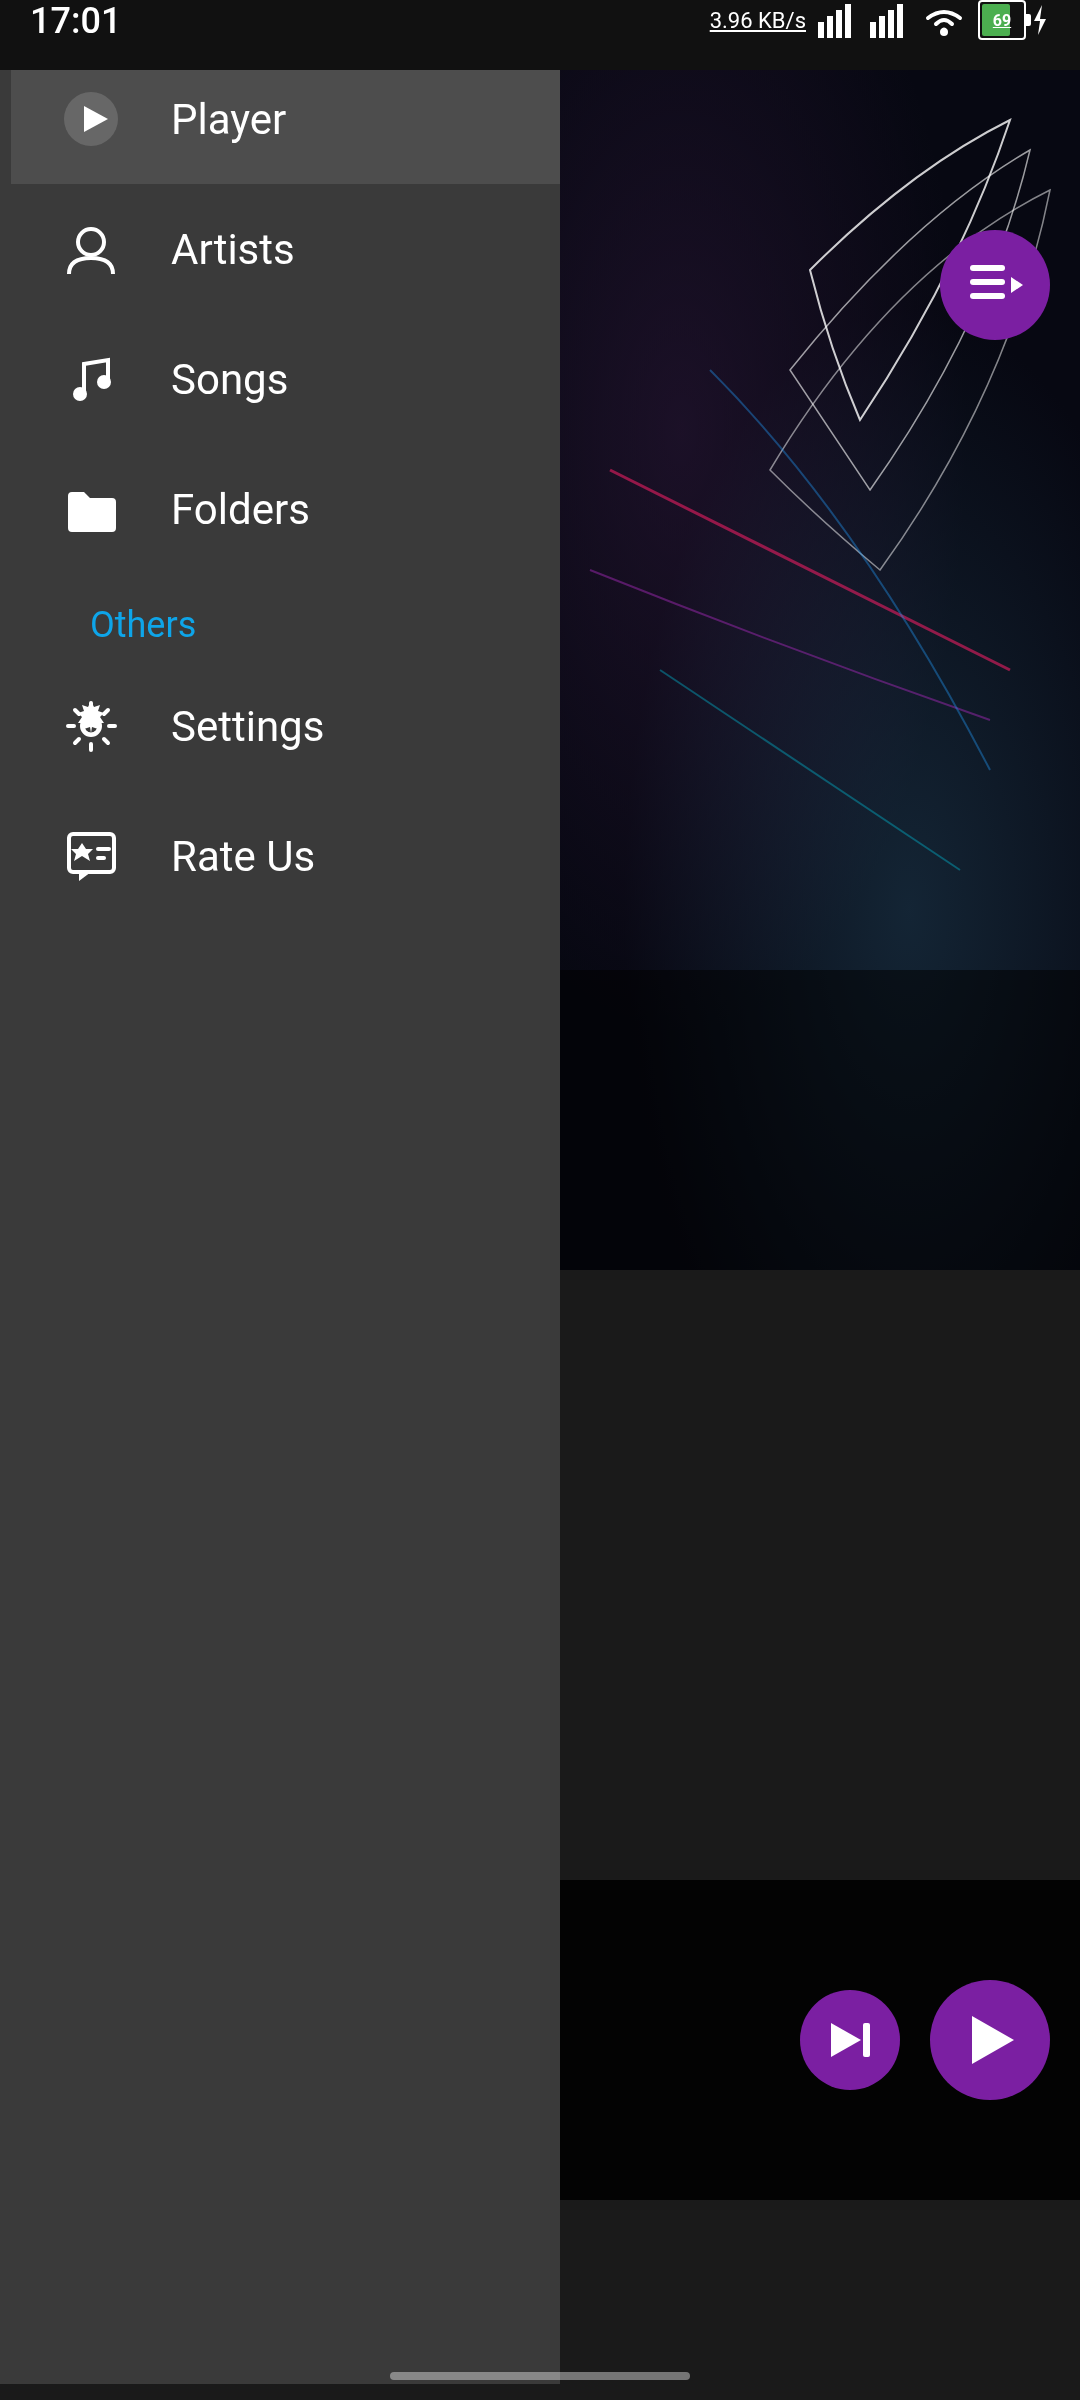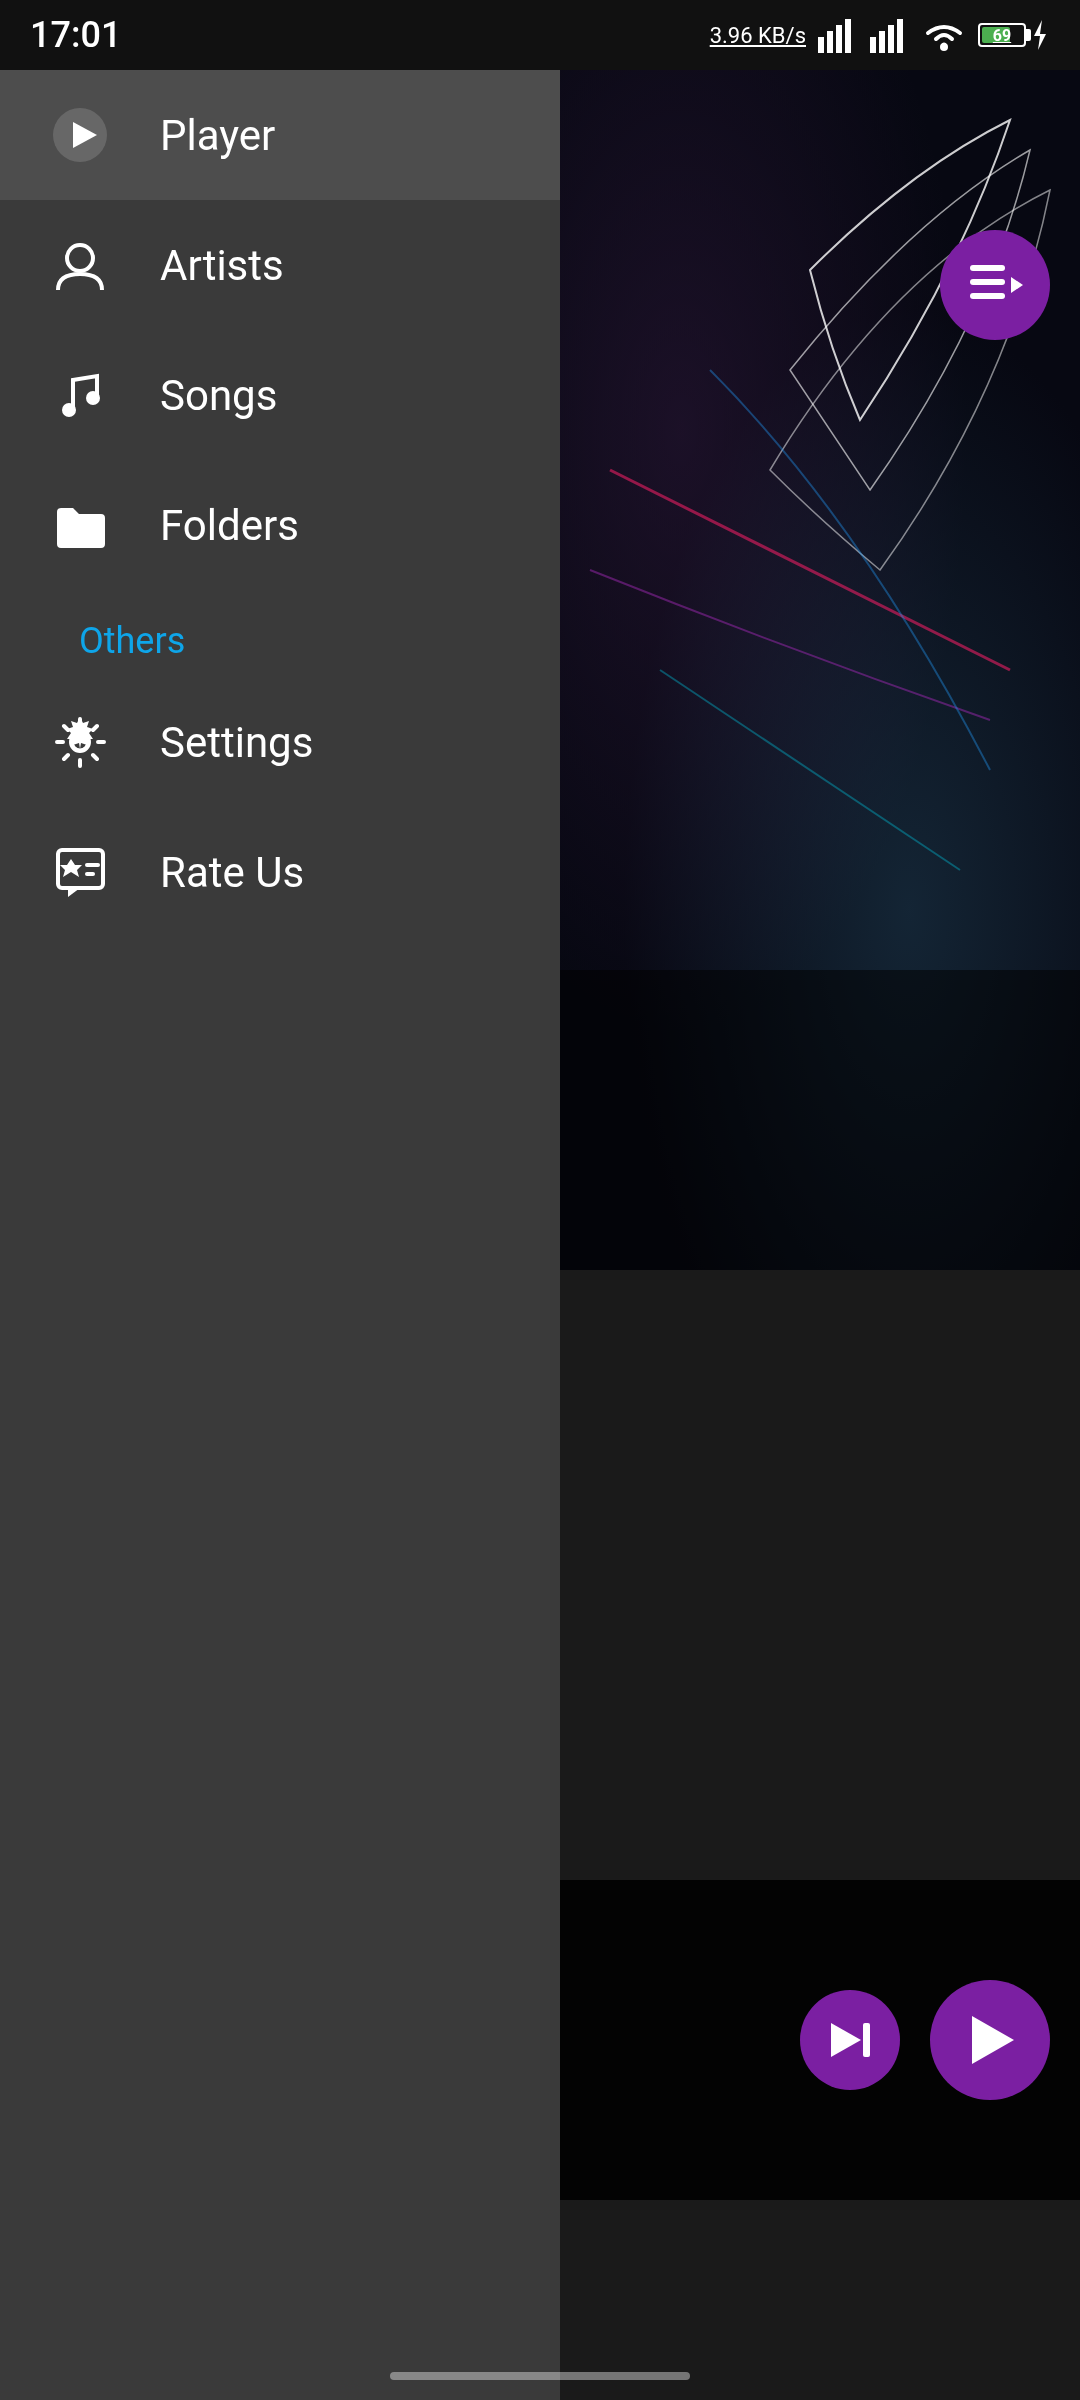--- a/index.html
+++ b/index.html
@@ -16,21 +16,21 @@
 
     
     .status-bar {
       position: absolute;
       top: 0;
       left: 0;
       width: 1080px;
       height: 70px;
       background: #111;
       display: flex;
-      align-items: center;
+      align-items: flex-start;
       justify-content: space-between;
       padding: 0 30px;
       z-index: 100;
     }
 
     .status-time {
       color: #fff;
       font-size: 36px;
       font-weight: 500;
     }
@@ -48,21 +48,21 @@
     }
 
     .battery-container {
       display: flex;
       align-items: center;
       gap: 4px;
     }
 
     .battery-icon {
       width: 48px;
-      height: 24px;
+      height: 40px;
       border: 2px solid #fff;
       border-radius: 4px;
       position: relative;
       display: flex;
       align-items: center;
       padding: 2px;
     }
 
     .battery-icon::after {
       content: '';
@@ -169,26 +169,27 @@
       bottom: 330px;
       right: 40px;
       color: rgba(255,255,255,0.7);
       font-size: 36px;
       z-index: 10;
     }
 
     
     .drawer {
       position: absolute;
-      top: 70px;
+      top: 54px;
       left: 0;
       width: 560px;
       height: 2330px;
       background: #3a3a3a;
       z-index: 50;
+      padding-left: 11px;
     }
 
     .nav-item {
       display: flex;
       align-items: center;
       height: 130px;
       padding: 0 50px;
       cursor: pointer;
       gap: 50px;
     }

